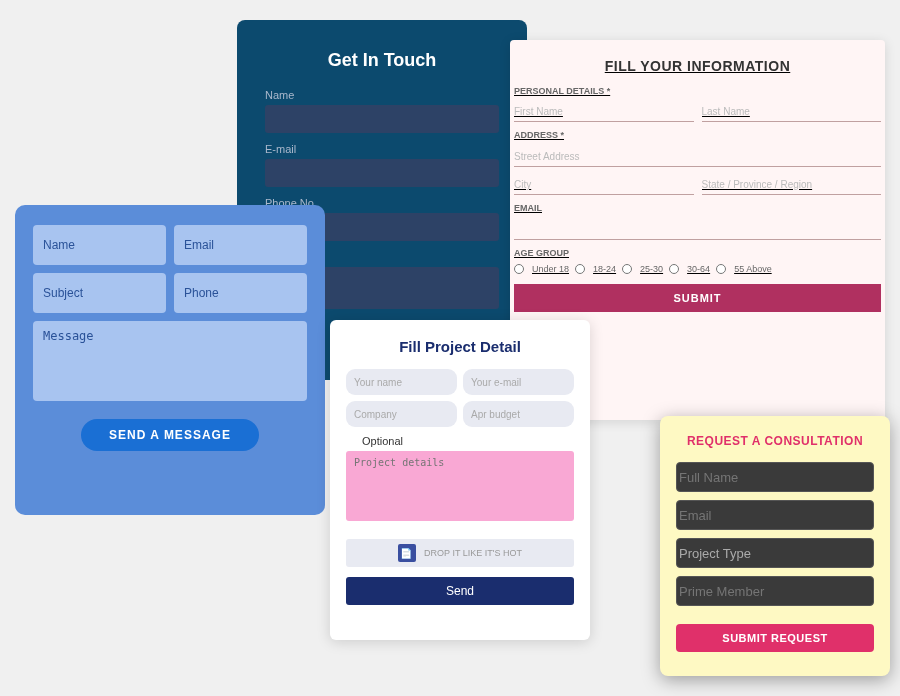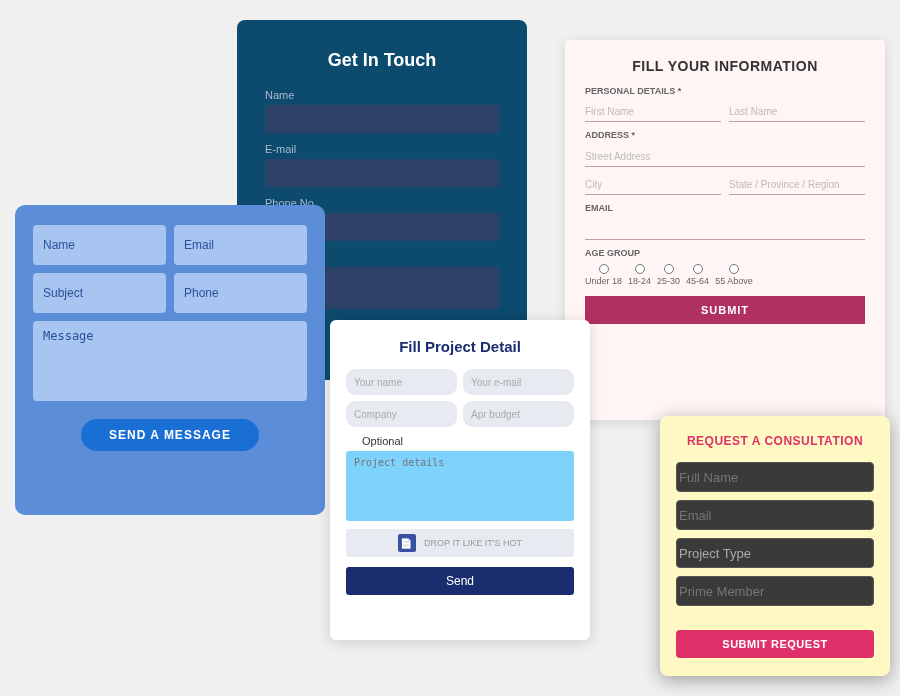--- a/index.html
+++ b/index.html
@@ -125,27 +125,28 @@
       font-size: 12px;
       font-weight: 700;
       letter-spacing: 1px;
       cursor: pointer;
     }
 
     
     .card-fill-info {
       right: 15px;
       top: 40px;
-      width: 320px;
+      width: 375px;
       height: 380px;
       background: #fff5f5;
-      padding: 18px 20px;
+      padding: 18px 4px;
       z-index: 3;
       border-radius: 4px;
       box-shadow: 0 2px 12px rgba(0,0,0,0.12);
+      text-decoration: underline;
     }
     .card-fill-info h2 {
       text-align: center;
       font-size: 14px;
       font-weight: 700;
       color: #333;
       margin-bottom: 12px;
       letter-spacing: 0.5px;
     }
     .card-fill-info .section-label {
@@ -184,24 +185,23 @@
     .card-fill-info .radio-group {
       display: flex;
       gap: 6px;
       align-items: center;
       flex-wrap: wrap;
       margin-bottom: 10px;
     }
     .card-fill-info .radio-item {
       display: flex;
       align-items: center;
-      gap: 2px;
+      gap: 8px;
       font-size: 9px;
       color: #666;
-      flex-direction: column;
     }
     .card-fill-info .radio-item input[type="radio"] {
       width: 10px;
       height: 10px;
     }
     .card-fill-info .submit-btn {
       width: 100%;
       background: #b03060;
       color: #fff;
       border: none;
@@ -248,29 +248,29 @@
       width: 100%;
     }
     .card-project input::placeholder { color: #aaa; }
     .card-project .optional-label {
       font-size: 11px;
       color: #333;
       margin: 8px 16px 4px;
     }
     .card-project textarea {
       width: 100%;
-      background: #7dd3fc;
+      background: #f9a8d4;
       border: none;
       border-radius: 3px;
       height: 70px;
       padding: 6px 8px;
       font-size: 10px;
       color: #666;
       resize: none;
-      margin-bottom: 4px;
+      margin-bottom: 14px;
     }
     .card-project .drop-zone {
       background: #e8eaf2;
       border-radius: 3px;
       height: 28px;
       display: flex;
       align-items: center;
       justify-content: center;
       gap: 8px;
       font-size: 9px;
@@ -339,21 +339,21 @@
       width: 100%;
       background: #e0306a;
       color: #fff;
       border: none;
       border-radius: 4px;
       padding: 8px;
       font-size: 11px;
       font-weight: 700;
       letter-spacing: 0.5px;
       cursor: pointer;
-      margin-top: 16px;
+      margin-top: 10px;
     }
   </style>
 </head>
 <body>
 
 <div class="card card-get-in-touch">
   <h2>Get In Touch</h2>
   <label>Name</label>
   <input type="text" style="">
   <label>E-mail</label>
@@ -404,21 +404,21 @@
     <label class="radio-item">
       <input type="radio" name="age" style=""> 
         <span>18-24</span>
     </label>
     <label class="radio-item">
       <input type="radio" name="age" style=""> 
         <span>25-30</span>
     </label>
     <label class="radio-item">
       <input type="radio" name="age" style=""> 
-        <span>45-64</span>
+        <span>30-64</span>
     </label>
     <label class="radio-item">
       <input type="radio" name="age" style=""> 
         <span>55 Above</span>
     </label>
   </div>
   <button class="submit-btn">SUBMIT</button>
 </div>
 
 <div class="card card-project">

